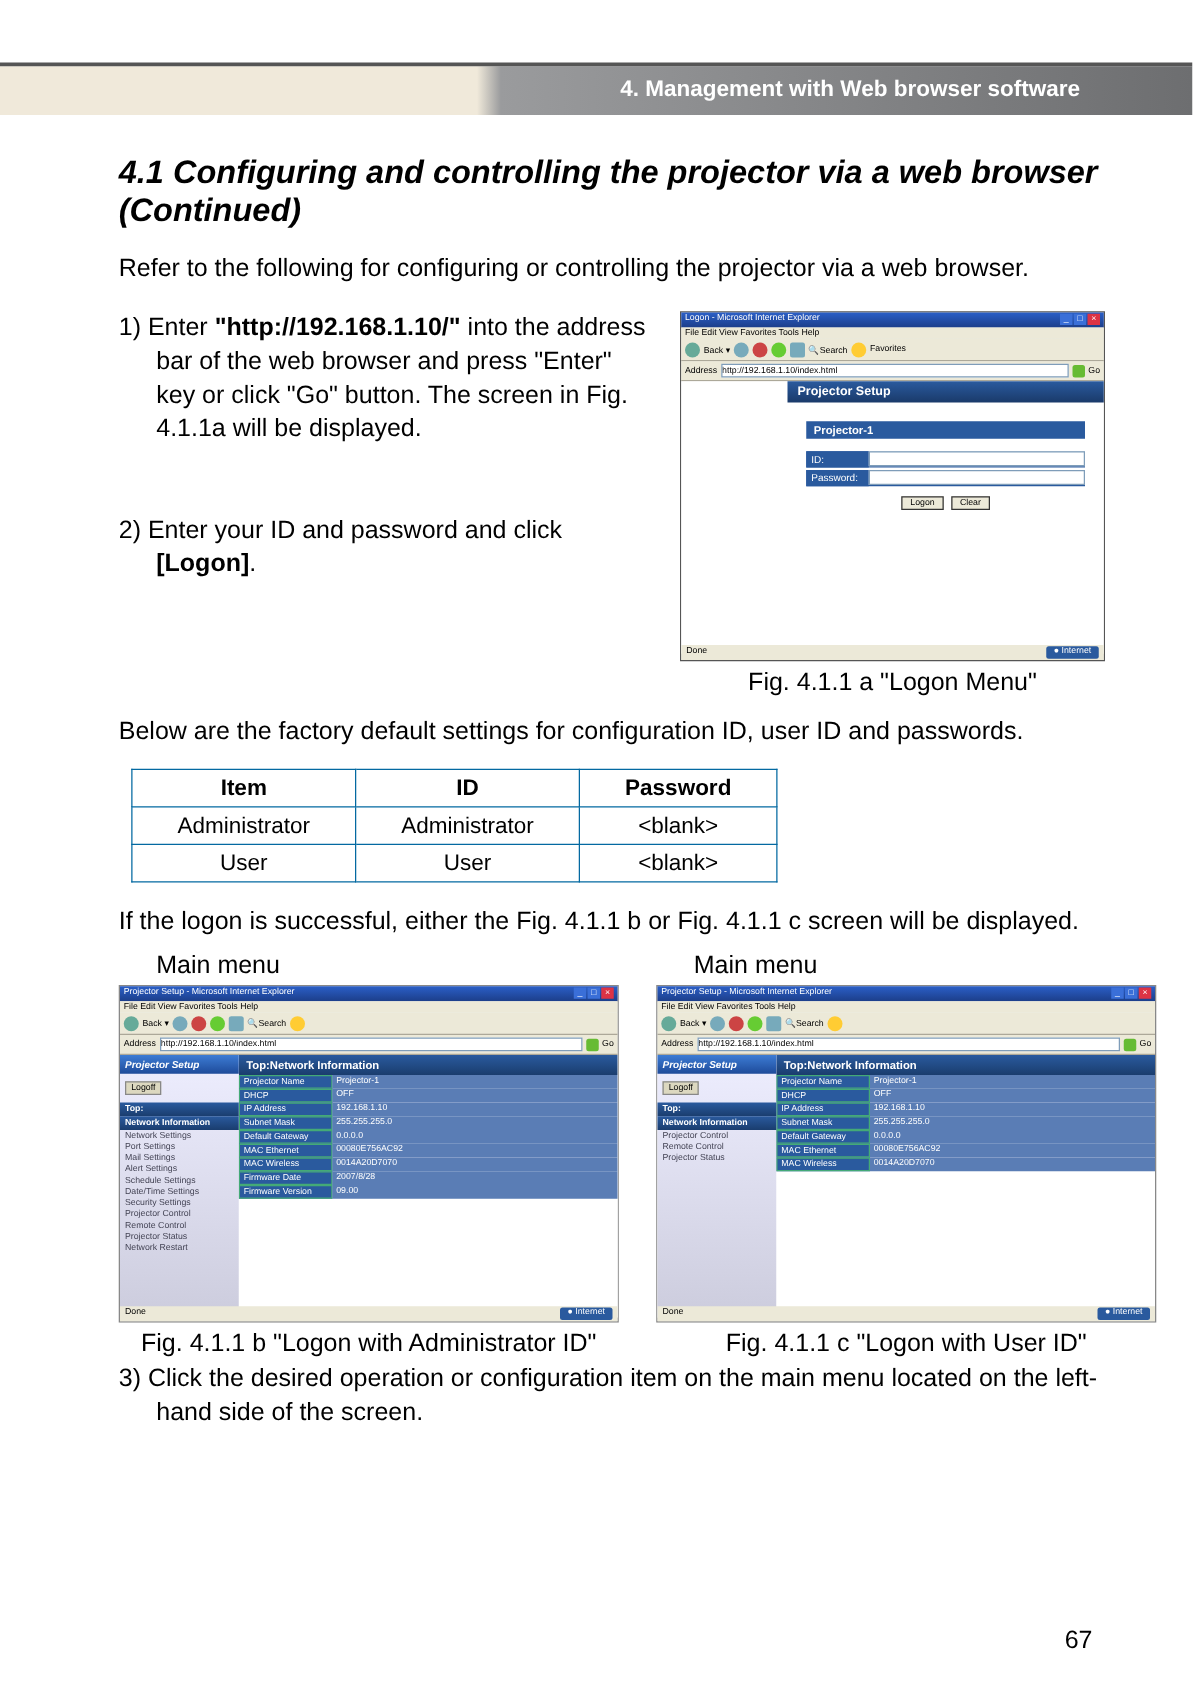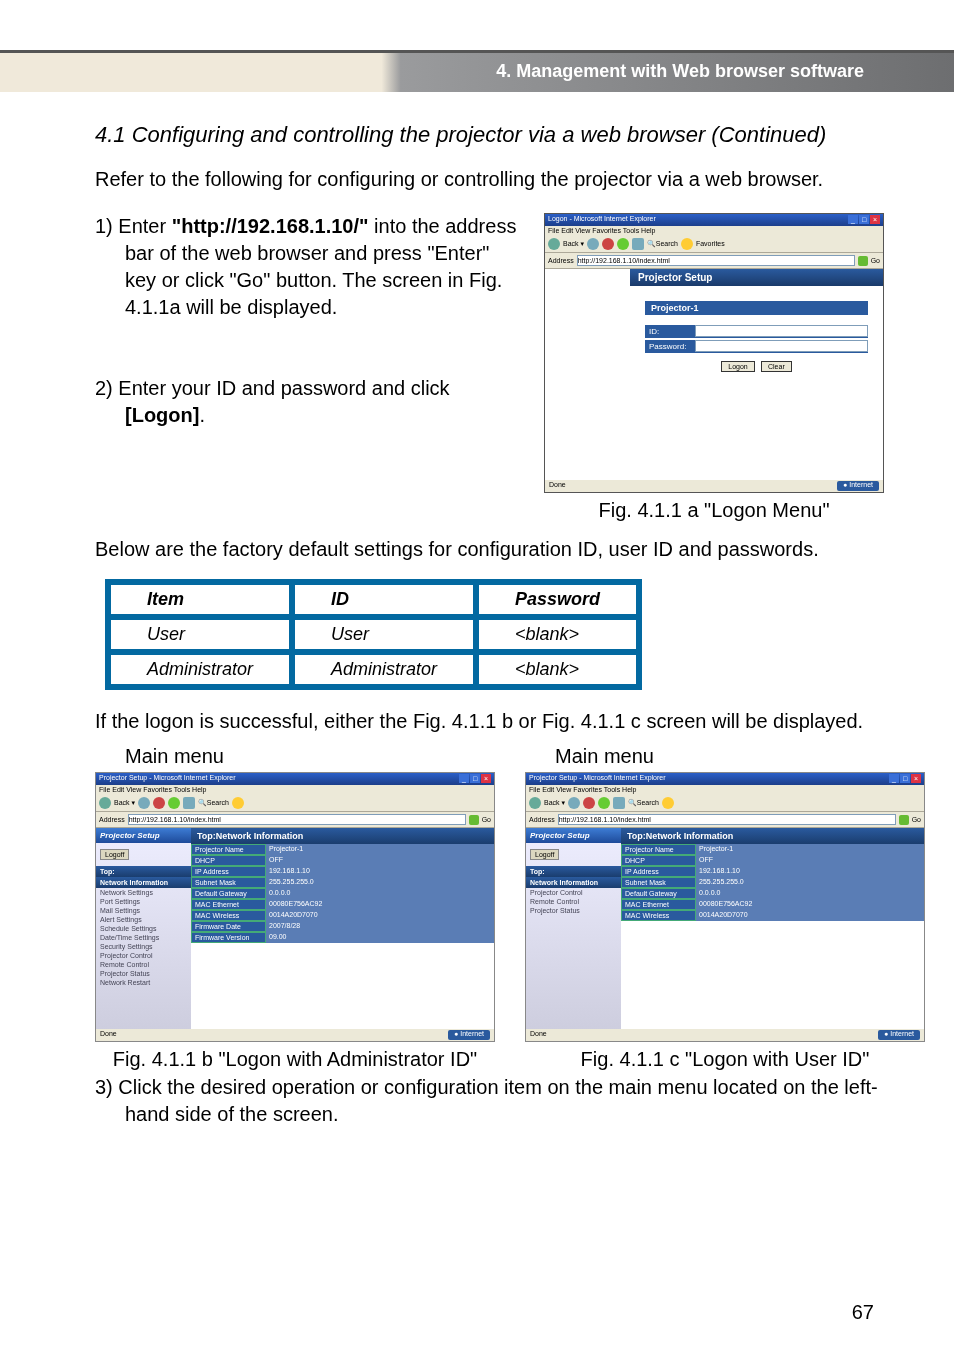--- a/index.html
+++ b/index.html
@@ -23,22 +23,22 @@
     position: absolute;
     right: 90px;
     top: 8px;
     color: #fff;
     font-weight: bold;
     font-size: 18px;
   }
   .content { padding: 20px 70px 20px 95px; }
   .section-title {
     font-style: italic;
-    font-weight: normal;
-    font-size: 22px;
+    font-weight: bold;
+    font-size: 26px;
     margin-top: 10px;
     margin-bottom: 18px;
     font-family: Arial, sans-serif;
   }
   .sub-title {
     font-weight: 900;
     font-size: 22px;
     margin-bottom: 6px;
     font-family: Arial Black, Arial, sans-serif;
   }
@@ -98,24 +98,23 @@
   .ie-status-right { background:#2a5a9e; color:#fff; padding:0 6px; border-radius:2px; }
 
   .fig-caption { font-size: 20px; margin-top: 6px; text-align:center; }
 
   .table-wrap { margin: 16px 0 18px 10px; }
   table.def {
     border-collapse: collapse;
     font-size: 18px;
   }
   table.def th, table.def td {
-    border: 6px solid #0369a1;
+    border: 1px solid #0369a1;
     padding: 4px 36px;
-    text-align: left;
-    font-style: italic;
+    text-align: center;
   }
   table.def th { font-weight: bold; }
 
   .lower-row { display:flex; gap: 30px; margin-top:10px; }
   .lower-col { flex:1; }
   .small-label { font-size:20px; padding-left:30px; margin-bottom:4px; }
 
   .shot-admin {
     width: 400px; height: 270px;
     background:#eee; border:1px solid #888; position:relative;
@@ -237,27 +236,27 @@
 
   <div class="table-wrap">
     <table class="def">
       <tbody>
           <tr>
         <th>Item</th>
         <th>ID</th>
         <th>Password</th>
       </tr>
       <tr>
-        <td>User</td>
-        <td>User</td>
+        <td>Administrator</td>
+        <td>Administrator</td>
         <td>&lt;blank&gt;</td>
       </tr>
       <tr>
-        <td>Administrator</td>
-        <td>Administrator</td>
+        <td>User</td>
+        <td>User</td>
         <td>&lt;blank&gt;</td>
       </tr>
     </tbody>
       </table>
   </div>
 
   <div class="body-text">If the logon is successful, either the Fig. 4.1.1 b or Fig. 4.1.1 c screen will be displayed.</div>
 
   <div class="lower-row">
 

